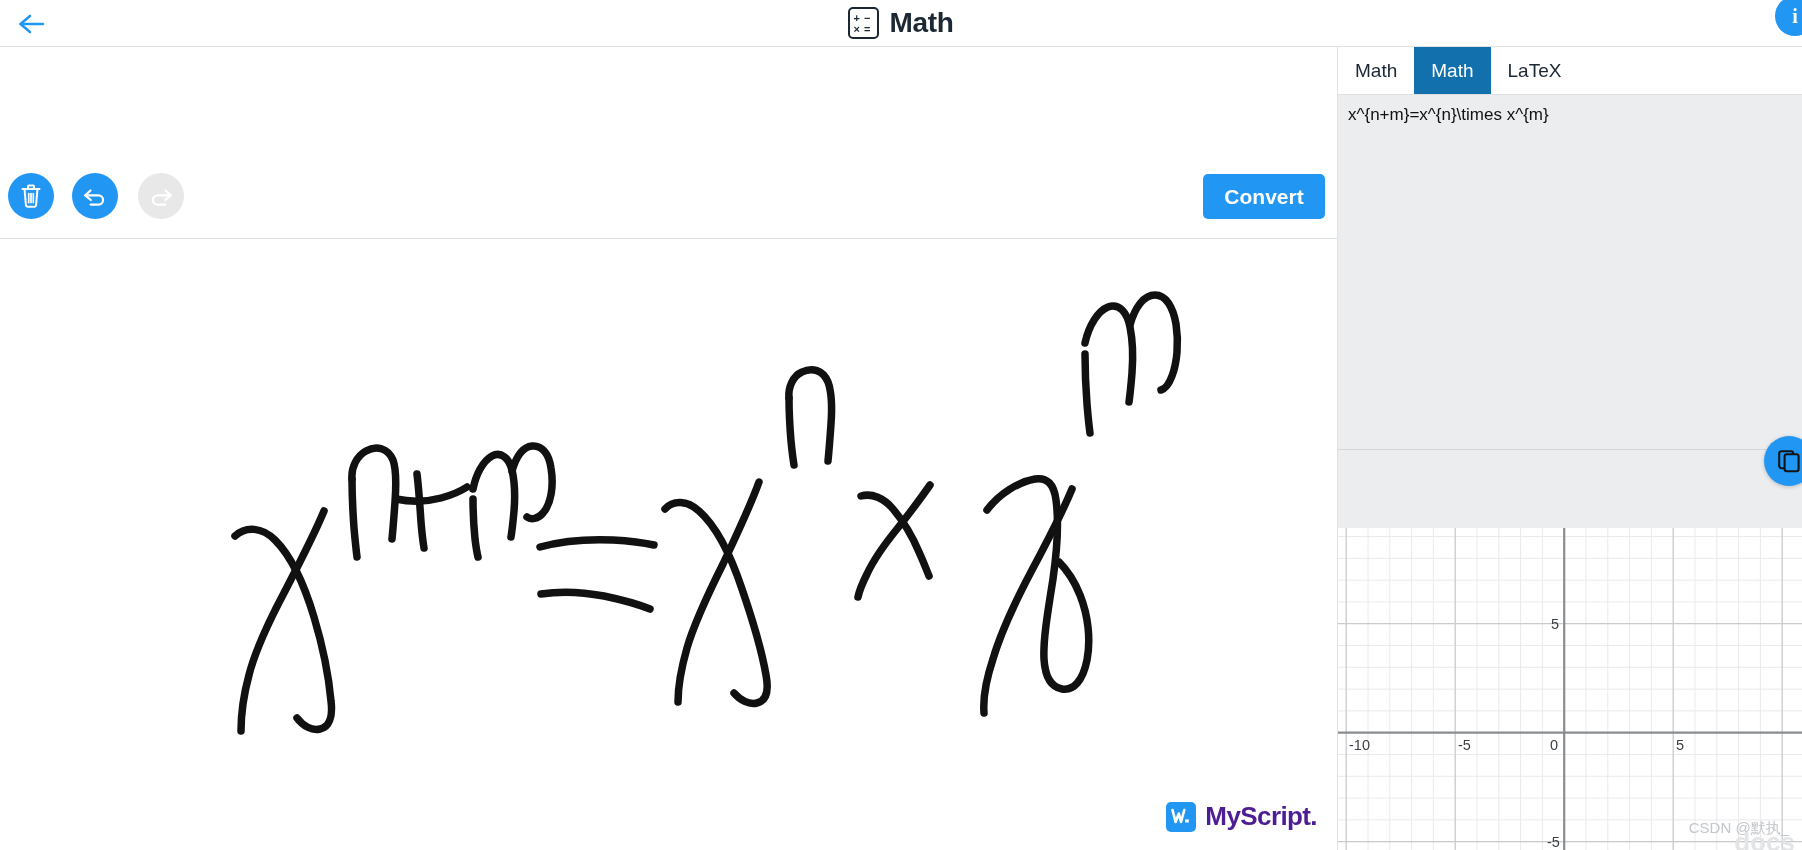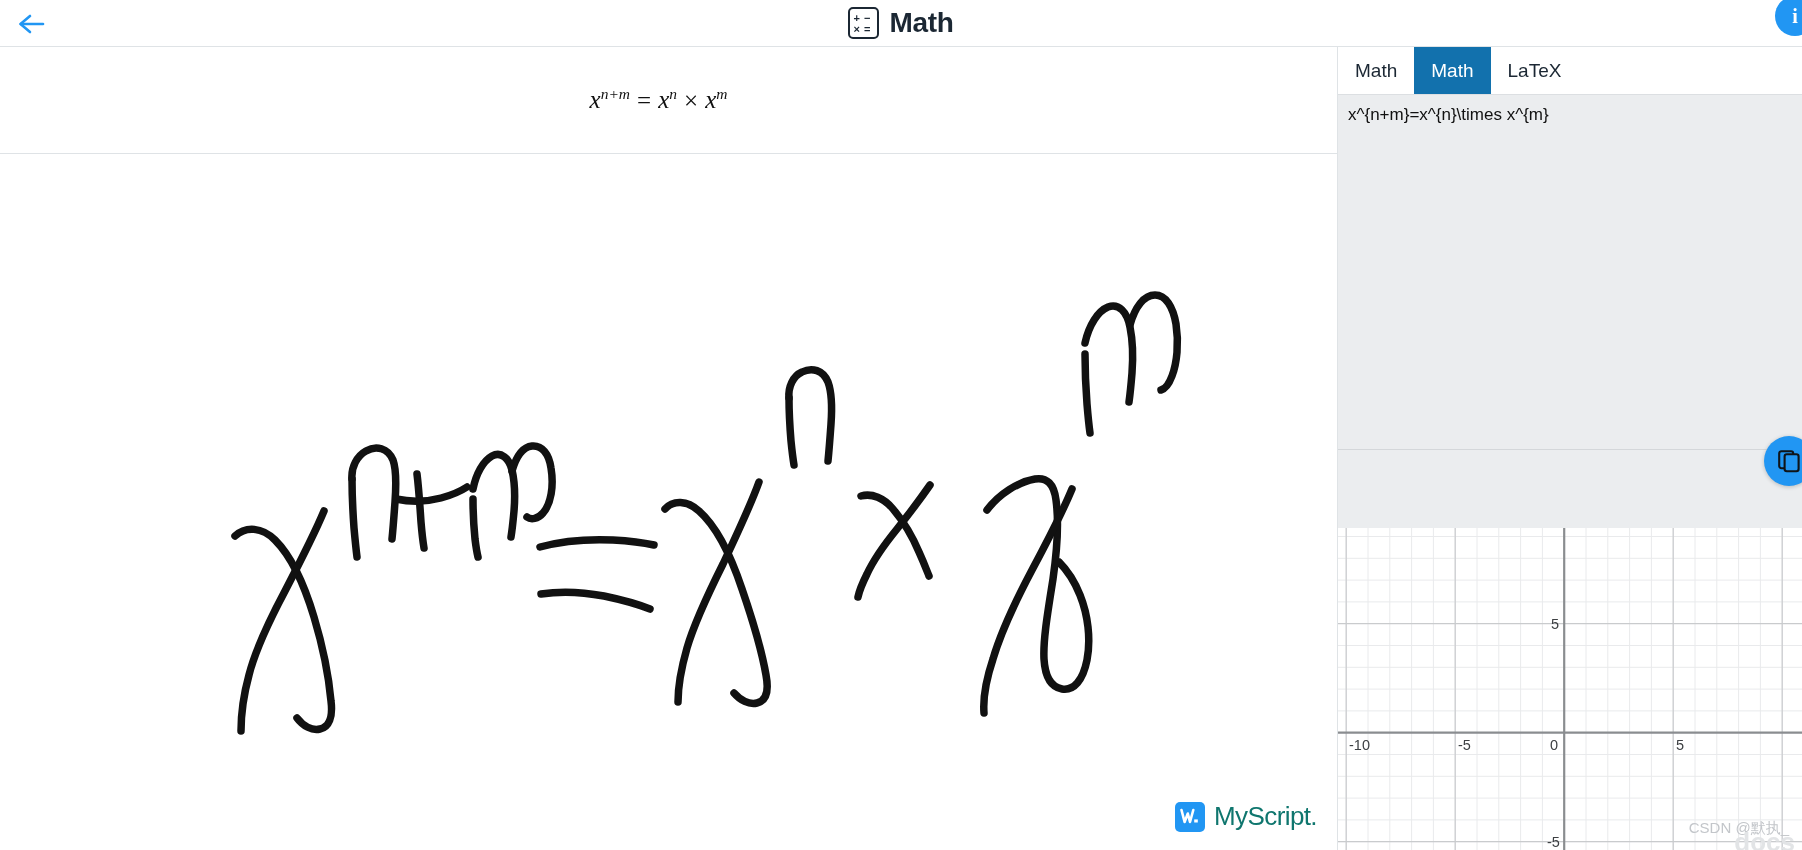--- a/index.html
+++ b/index.html
@@ -135,21 +135,21 @@
   .myscript-logo {
     position: absolute; right: 20px; bottom: 18px;
     display: flex; align-items: center; gap: 9px;
   }
   .ms-mark {
     width: 30px; height: 30px; border-radius: 5px;
     background: #2196f3;
     display: flex; align-items: center; justify-content: center;
   }
   .ms-word {
-    font-size: 26px; font-weight: normal; color: #0f766e;
+    font-size: 26px; font-weight: bold; color: #4c1d95;
     letter-spacing: -0.6px;
     font-family: "Liberation Sans", sans-serif;
     text-align: center;
   }
 
   
   .right-panel {
     position: absolute; left: 1337px; top: 47px;
     width: 465px; height: 803px;
     background: #ffffff;
@@ -250,26 +250,47 @@
       <span class="app-title">Math</span>
     </div>
 
     <div class="info-fab">
       <span>i</span>
     </div>
   </div>
 
   <div class="editor-col">
 
-    <div class="result-strip">
-      <div class="rendered-math">
-        <span>x</span><sup>n+m</sup><span class="op">=</span><span>x</span><sup>n</sup><span class="op">×</span><span>x</span><sup>m</sup>
-      </div>
-    </div>
-
+
+    <div class="toolbar">
+      <button id="btn-clear" class="tool-btn primary" title="Clear">
+        <svg width="24" height="26" viewBox="0 0 24 26">
+          <path d="M3.5 6 h17" stroke="#fff" stroke-width="2" stroke-linecap="round" fill="none"></path>
+          <path d="M9 6 V3.6 a1.1 1.1 0 0 1 1.1 -1.1 h3.8 A1.1 1.1 0 0 1 15 3.6 V6" stroke="#fff" stroke-width="2" fill="none" stroke-linejoin="round"></path>
+          <path d="M5.6 6.6 L6.9 22.2 a1.6 1.6 0 0 0 1.6 1.5 h7 a1.6 1.6 0 0 0 1.6 -1.5 L18.4 6.6" stroke="#fff" stroke-width="2" fill="none" stroke-linejoin="round"></path>
+          <path d="M9.7 10.5 V19.6 M12 10.5 V19.6 M14.3 10.5 V19.6" stroke="#fff" stroke-width="1.7" stroke-linecap="round"></path>
+        </svg>
+      </button>
+
+      <button id="btn-undo" class="tool-btn primary" title="Undo">
+        <svg width="28" height="24" viewBox="0 0 28 24">
+          <path d="M9.5 6.5 L4.2 11.4 L9.8 16" fill="none" stroke="#fff" stroke-width="2.2" stroke-linecap="round" stroke-linejoin="round"></path>
+          <path d="M4.6 11.4 H17.5 a4.6 4.6 0 0 1 0 9.2 H9.6" fill="none" stroke="#fff" stroke-width="2.2" stroke-linecap="round"></path>
+        </svg>
+      </button>
+
+      <button id="btn-redo" class="tool-btn disabled" title="Redo">
+        <svg width="28" height="24" viewBox="0 0 28 24">
+          <path d="M18.5 6.5 L23.8 11.4 L18.2 16" fill="none" stroke="#fff" stroke-width="2.2" stroke-linecap="round" stroke-linejoin="round"></path>
+          <path d="M23.4 11.4 H10.5 a4.6 4.6 0 0 0 0 9.2 H18.4" fill="none" stroke="#fff" stroke-width="2.2" stroke-linecap="round"></path>
+        </svg>
+      </button>
+
+      <button class="convert-btn">Convert</button>
+    </div>
 
     <div class="ink-canvas">
       <svg width="1337" height="611" viewBox="0 0 1337 611">
         <g fill="none" stroke="#111111" stroke-width="7.5" stroke-linecap="round" stroke-linejoin="round">
 
           <path d="M235 297 C246 287, 262 288, 275 301 C292 318, 305 348, 314 378
                    C323 408, 329 440, 331 462 C333 478, 329 488, 320 490 C312 492, 303 487, 297 479"></path>
           <path d="M324 272 C314 296, 299 325, 285 352 C268 384, 255 412, 249 436
                    C243 458, 241 478, 241 492"></path>
 

